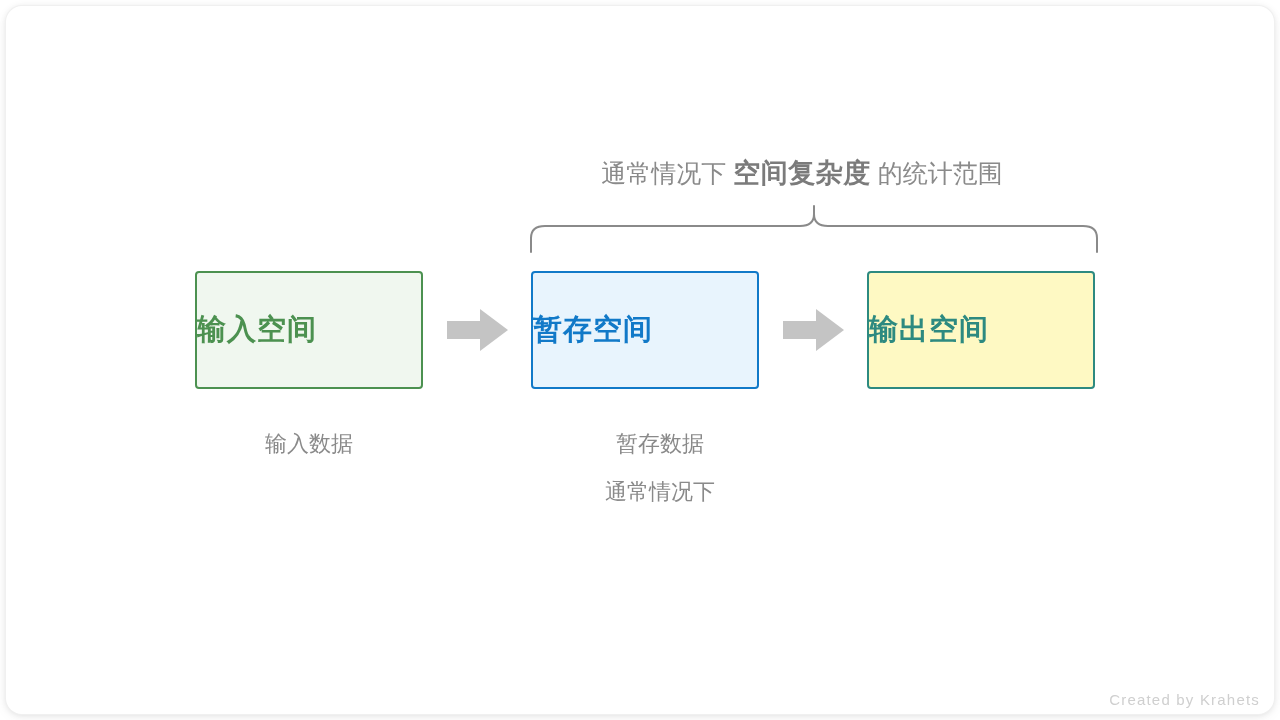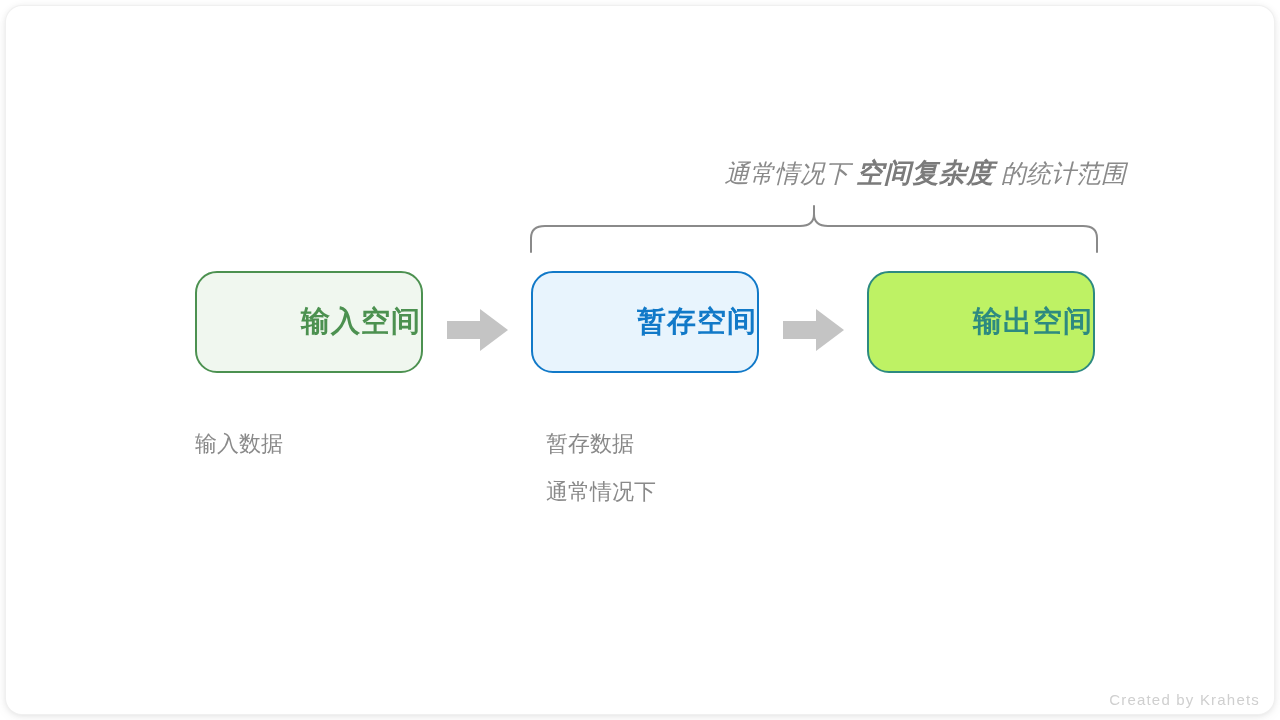--- a/index.html
+++ b/index.html
@@ -30,80 +30,79 @@
     position: absolute;
     left: 0;
     top: 0;
     width: 1280px;
     height: 720px;
   }
 
   
   .brace-caption {
     position: absolute;
-    left: 544px;
+    left: 508px;
     top: 148px;
     width: 576px;
-    text-align: right;
+    text-align: center;
     white-space: nowrap;
     color: #8a8a8a;
     font-size: 25px;
     line-height: 38px;
-    font-style: italic;
   }
   .brace-caption .strong {
     font-weight: bold;
     color: #7b7b7b;
     font-size: 27px;
     margin: 0 7px;
     letter-spacing: 0.5px;
   }
 
   
   .brace-svg {
     position: absolute;
     left: 514px;
     top: 196px;
   }
 
   
   .box {
     position: absolute;
     width: 228px;
-    height: 102px;
-    border-radius: 22px;
+    height: 118px;
+    border-radius: 4px;
     border-style: solid;
     border-width: 2px;
     box-sizing: border-box;
     display: flex;
     align-items: center;
-    justify-content: flex-end;
+    justify-content: flex-start;
     font-size: 29px;
     font-weight: bold;
     letter-spacing: 1px;
   }
   #box-input  { left: 189px;  top: 265px; border-color: #4c9150; background: #f0f7ef; color: #4c9150; }
   #box-temp   { left: 525px;  top: 265px; border-color: #1179c8; background: #e8f4fd; color: #1179c8; }
-  #box-output { left: 861px;  top: 265px; border-color: #2d8a80; background: #bef264; color: #2d8a80; }
+  #box-output { left: 861px;  top: 265px; border-color: #2d8a80; background: #fef9c3; color: #2d8a80; }
 
   
   .arrow {
     position: absolute;
     top: 301px;
     width: 62px;
     height: 46px;
   }
   #arrow-1 { left: 441px; }
   #arrow-2 { left: 777px; }
 
   
   .caption-col {
     position: absolute;
     width: 228px;
-    text-align: left;
+    text-align: center;
     color: #8a8a8a;
     font-size: 22px;
   }
   .caption-col .line { line-height: 48px; white-space: nowrap; }
   #caps-input  { left: 189px; top: 414px; }
   #caps-temp   { left: 540px; top: 414px; }
   #caps-output { left: 861px; top: 414px; }
 
   
   .credit {

